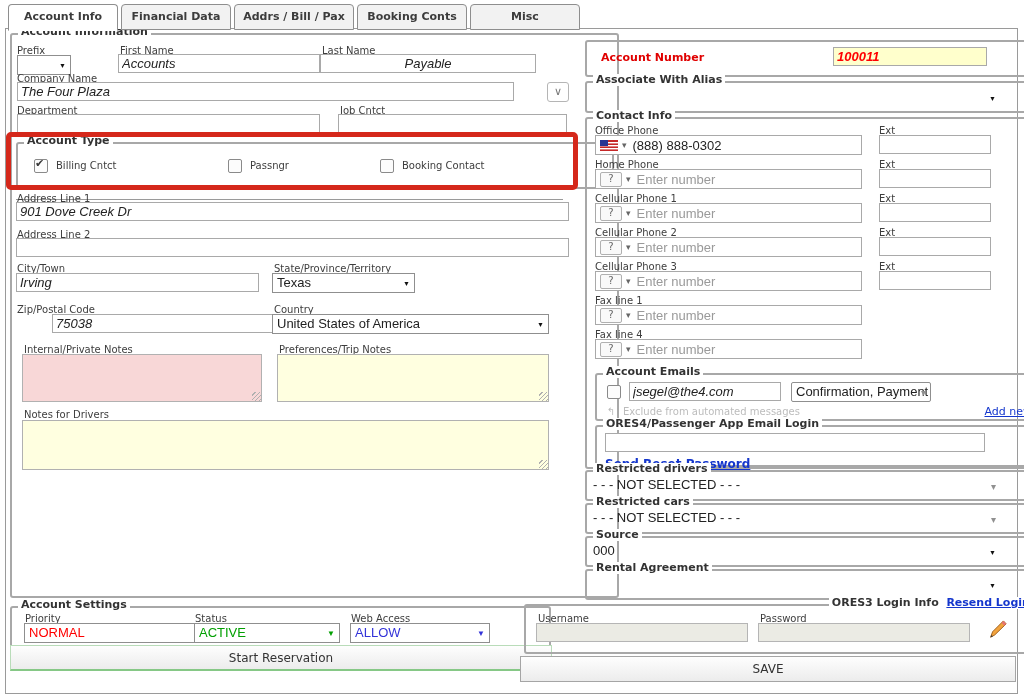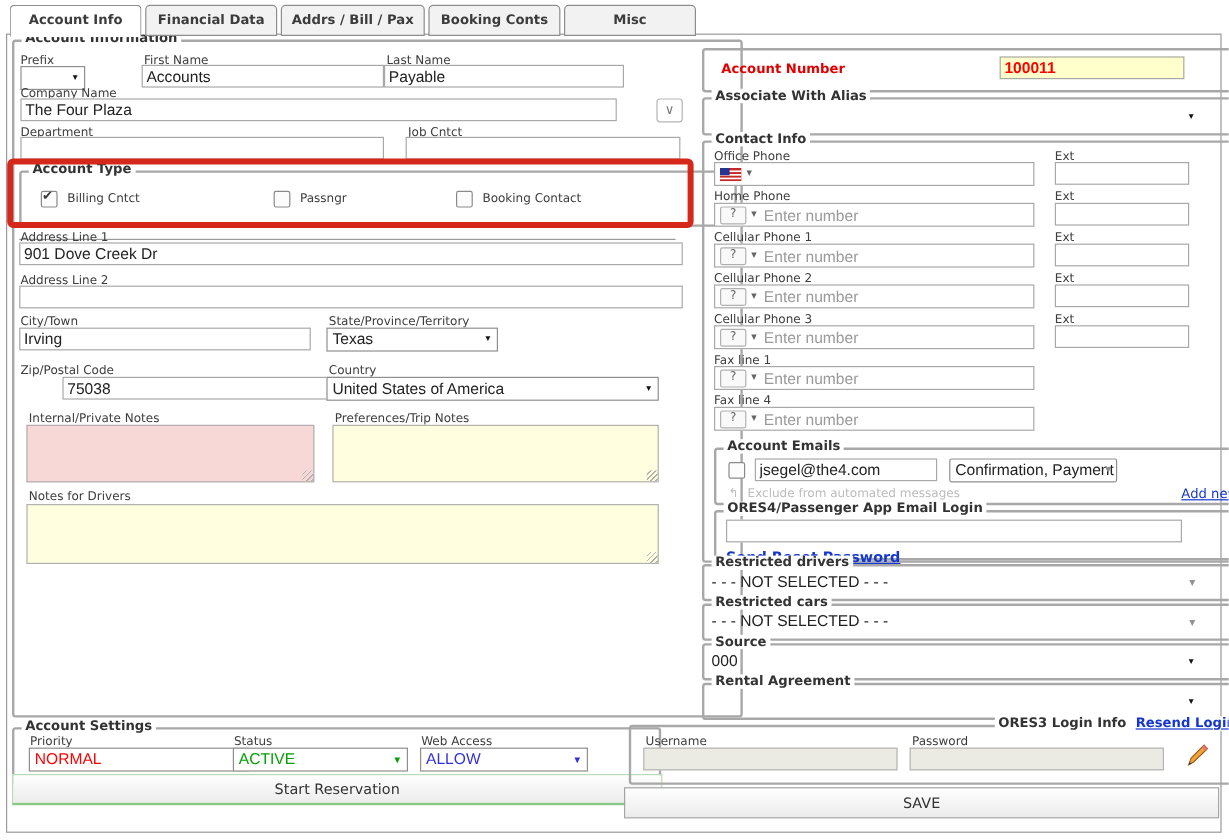--- a/index.html
+++ b/index.html
@@ -9,21 +9,21 @@
   
   .panel{position:absolute;left:5px;top:28px;width:1011px;height:664px;border:1px solid #9a9a9a;background:#fff;}
   .tabs{position:absolute;left:8px;top:4px;display:flex;gap:3px;z-index:6;}
   .tab{height:24px;border:1px solid #8e8e8e;border-radius:4px 4px 0 0;background:#f2f2f2;
        font-size:11px;font-weight:bold;color:#3c3c3c;text-align:center;line-height:23px;cursor:pointer;}
   .tab.active{background:#fff;height:25px;border-bottom:1px solid #fff;}
   
   .fs{position:absolute;border:2px solid #a8a8a8;border-radius:3px;padding-left:47px;}
   .leg{position:absolute;top:-9px;left:6px;background:#fff;padding:0 3px;font-size:11px;font-weight:bold;color:#333;white-space:nowrap;line-height:12px;}
   .lbl{position:absolute;font-size:10px;color:#3d3d3d;white-space:nowrap;}
-  .txt{position:absolute;height:19px;border:1px solid #a9a9a9;font-family:"Liberation Sans",sans-serif;font-size:13px;color:#222;padding:0 3px;box-sizing:border-box;background:#fff;}
+  .txt{position:absolute;height:19px;border:1px solid #a9a9a9;font-family:"Liberation Sans",sans-serif;font-size:13px;color:#222;padding:0 3px;box-sizing:border-box;background:#fff;font-style:italic;}
   .txt:disabled,.txt.dis{background:#ebebe4;border-color:#b5b5b5;}
   .yl{background:#ffffcc;}
   
   .fsel{position:absolute;height:20px;border:1px solid #8f8f8f;background:#fff;box-sizing:border-box;
         font-family:"Liberation Sans",sans-serif;font-size:13px;color:#222;line-height:18px;padding:0 16px 0 4px;cursor:default;white-space:nowrap;overflow:hidden;}
   .ar{position:absolute;right:4px;top:50%;transform:translateY(-50%);font-size:7px;color:#111;line-height:7px;}
   .ar.soft{font-size:10px;color:#909090;}
   .fsel.plain{border:none;background:transparent;}
   .c-red{color:#f00;} .c-green{color:#02a002;} .c-blue{color:#3232d8;}
   .csel .ar{color:currentColor;font-size:8px;}
@@ -74,21 +74,21 @@
     <span class="lbl" style="left:5px;top:10px">Prefix</span>
     <div class="fsel" style="left:5px;top:20px;width:54px">
       <span></span>
       <span class="ar">▼</span>
     </div>
 
     <span class="lbl" style="left:108px;top:10px">First Name</span>
     <input class="txt" style="left: 106px; top: 19px; width: 202px;" value="Accounts">
 
     <span class="lbl" style="left:310px;top:10px">Last Name</span>
-    <input class="txt" style="left: 308px; top: 19px; width: 200px;" value="Payable">
+    <input class="txt" style="left: 308px; top: 19px; width: 216px; text-align: center;" value="Payable">
 
     <span class="lbl" style="left:5px;top:38px">Company Name</span>
     <input class="txt" style="left: 5px; top: 47px; width: 497px;" value="The Four Plaza">
     <div class="chevbtn" style="left:535px;top:47px"><span>∨</span></div>
 
     <span class="lbl" style="left:5px;top:70px">Department</span>
     <input class="txt" style="left: 5px; top: 79px; width: 303px;" value="">
 
     <span class="lbl" style="left:328px;top:70px">Job Cntct</span>
     <input class="txt" style="left: 326px; top: 79px; width: 229px;" value="">
@@ -161,20 +161,21 @@
       <span class="lbl" style="left:8px;top:6px">Office Phone</span>
       <div class="phbox" style="left:8px;top:16px;width:267px">
         <svg width="18" height="11">
             <rect width="18" height="11" fill="#c62828"></rect>
             <rect y="2" width="18" height="1.4" fill="#fff"></rect>
             <rect y="5" width="18" height="1.4" fill="#fff"></rect>
             <rect y="8" width="18" height="1.4" fill="#fff"></rect>
             <rect width="8" height="6" fill="#283593"></rect>
           </svg>
         <span class="dar">▾</span>
+        <input value="(888) 888-0302" style="">
       </div>
       <span class="lbl" style="left:292px;top:6px">Ext</span>
       <input class="txt" style="left: 292px; top: 16px; width: 112px;">
 
       <span class="lbl" style="left:8px;top:40px">Home Phone</span>
       <div class="phbox" style="left:8px;top:50px;width:267px">
         <span class="qbox">?</span>
         <span class="dar">▾</span>
         <input placeholder="Enter number" style="">
       </div>

